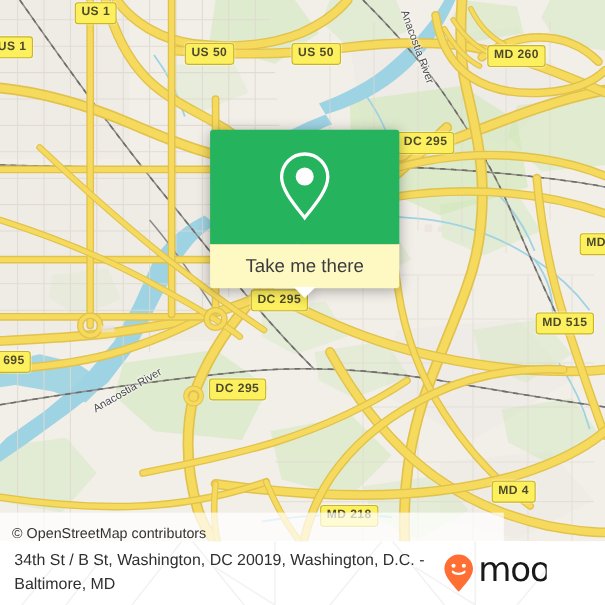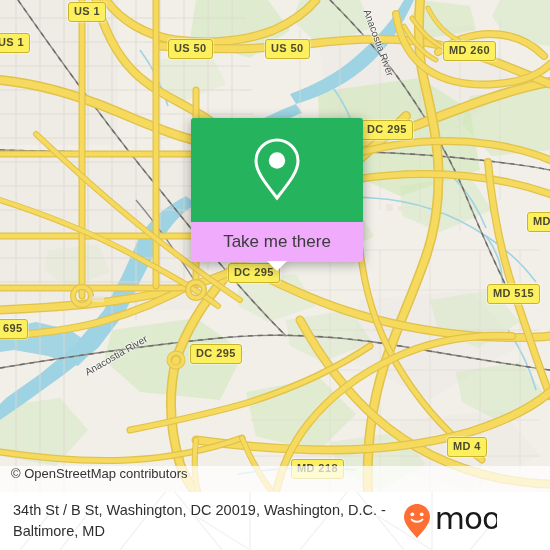--- a/index.html
+++ b/index.html
@@ -40,41 +40,41 @@
     color:#4a4a4a;
     font-size:10px;
     white-space:nowrap;
     font-family:"Liberation Sans", sans-serif;
     text-shadow:0 0 3px #fff,0 0 3px #fff,0 0 2px #fff;
   }
 
   
   .attrib{
     position:absolute;left:0;bottom:0;
-    width:550px;height:26px;
+    width:458px;height:26px;
     background:rgba(255,255,255,.72);
-    display:flex;align-items:flex-start;
+    display:flex;align-items:flex-end;
   }
   .attrib span{
     color:#333;font-size:13px;padding-left:11px;
     font-family:"Liberation Sans", sans-serif;
   }
 
   
   .card{
     position:absolute;left:191px;top:118px;width:172px;
     filter:drop-shadow(0 2px 6px rgba(0,0,0,.33));
   }
   .card-top{
     height:104px;background:#25b35e;
     border-radius:3px 3px 0 0;
     display:flex;align-items:center;justify-content:center;
   }
   .card-bot{
-    height:40px;background:#f0abfc;
+    height:40px;background:#fef9c3;
     border-radius:0 0 3px 3px;
     display:flex;align-items:center;justify-content:center;
     position:relative;
     text-align:right;
   }
   .card-bot .cta{
     color:#3b3b3b;font-size:17px;
     font-family:"Liberation Sans", sans-serif;
   }
   .card-tail{

